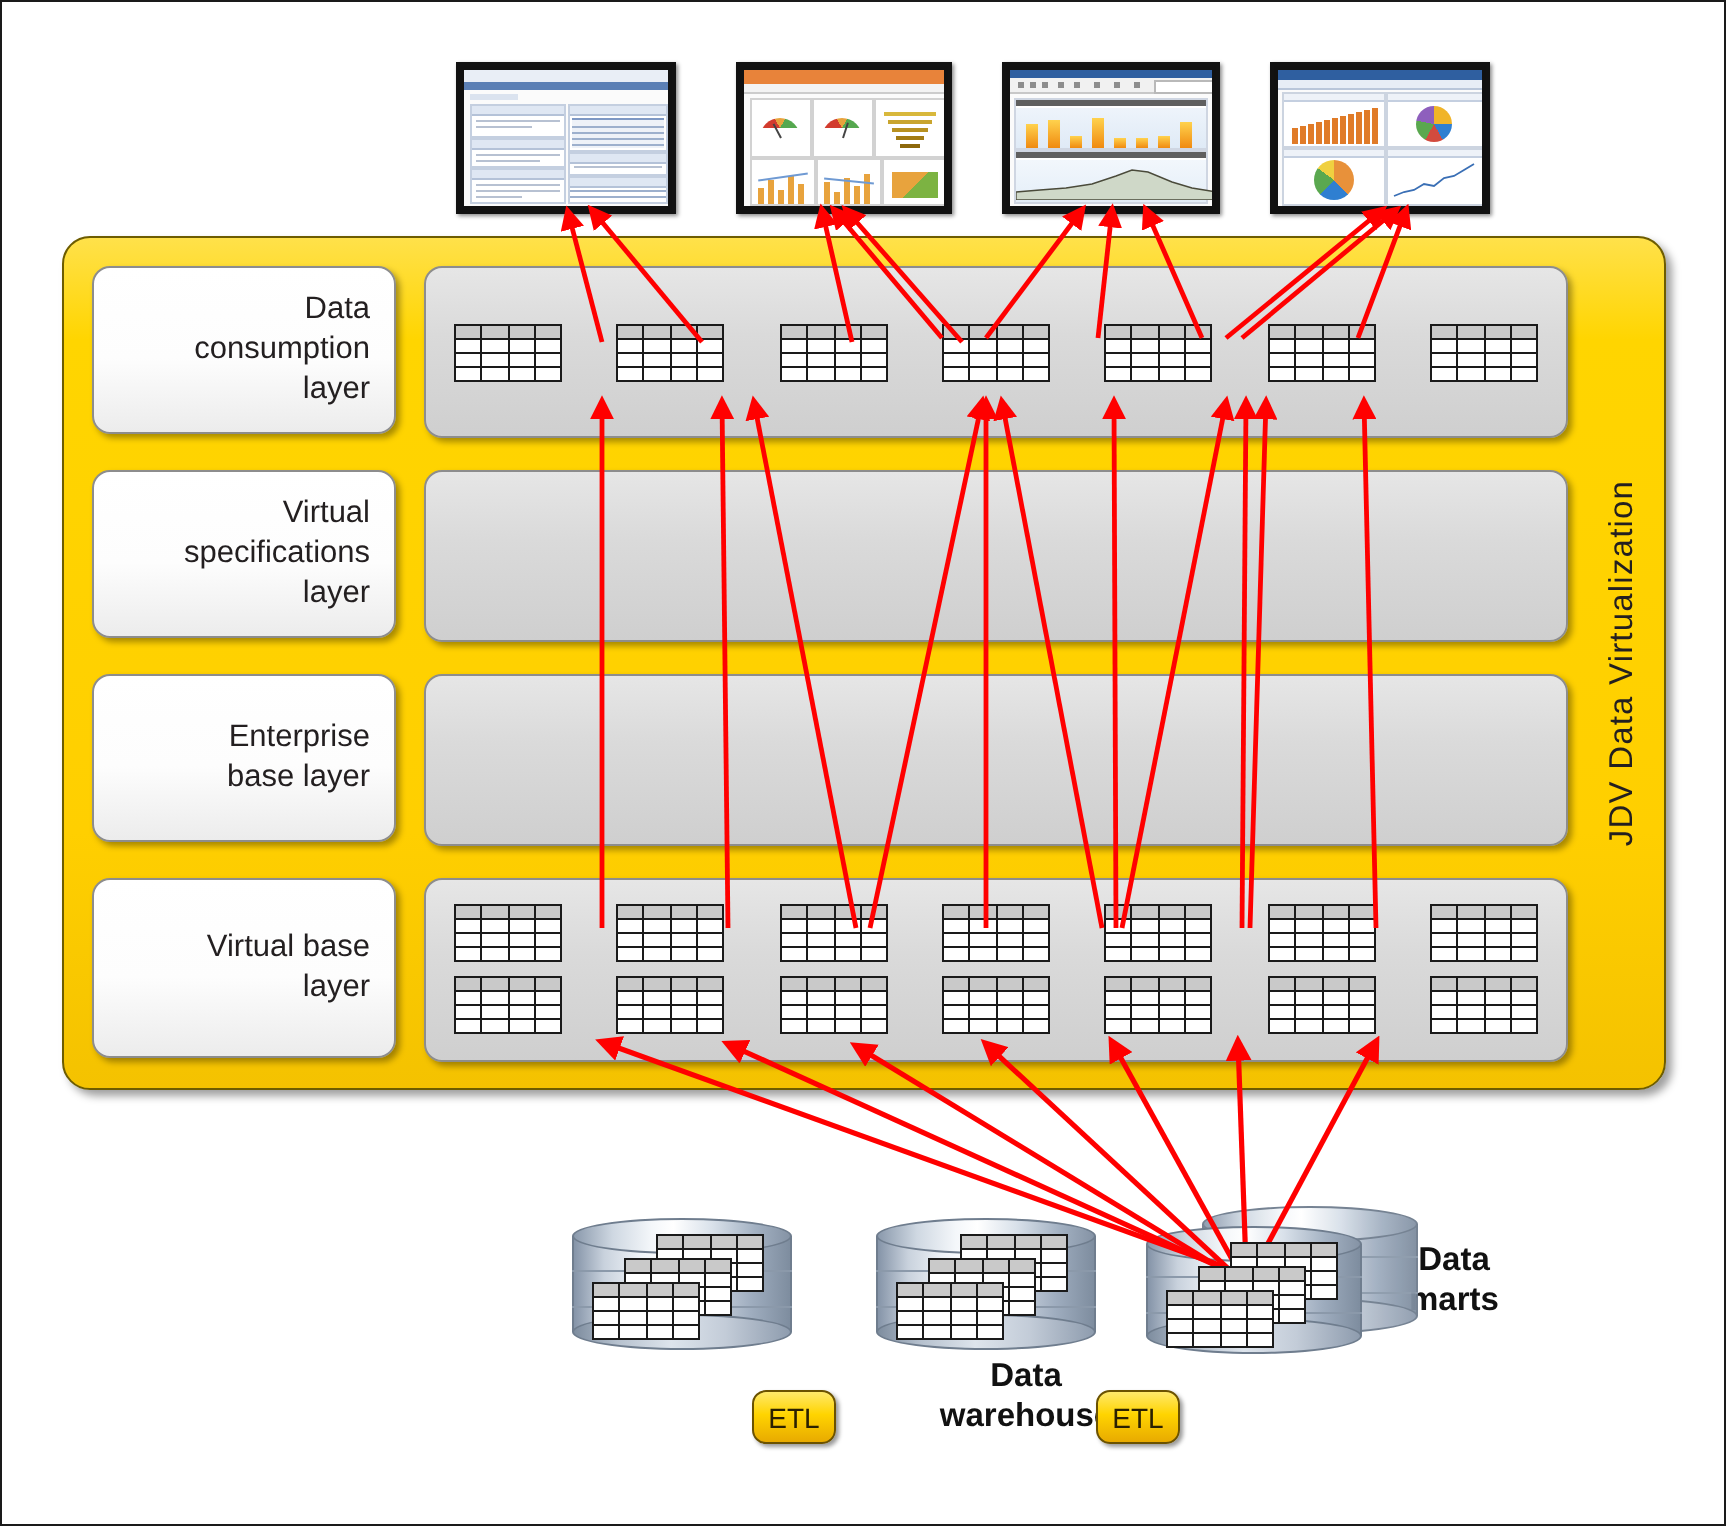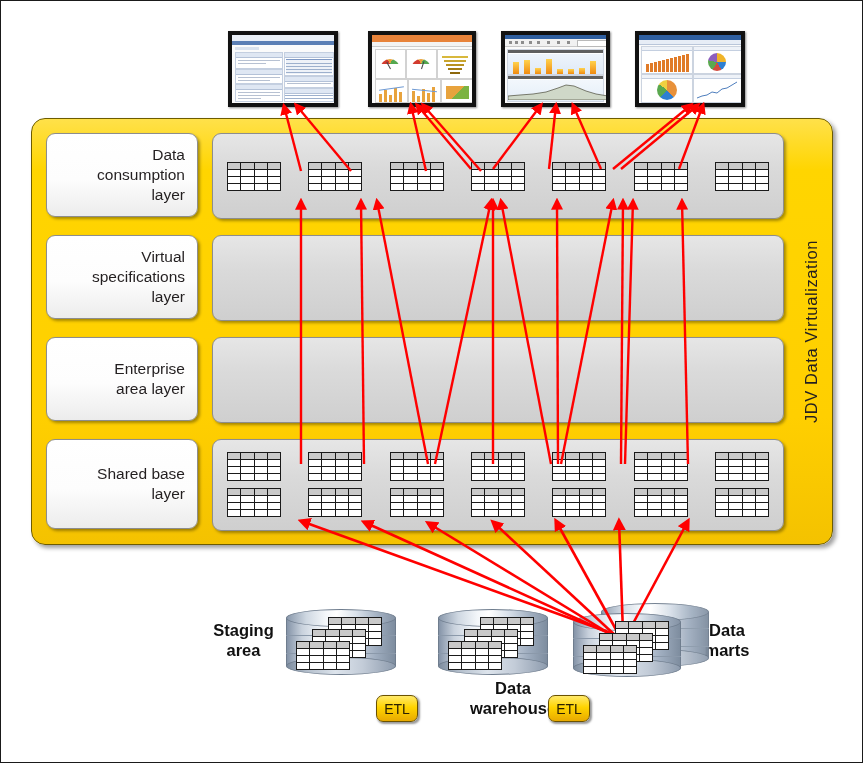--- a/index.html
+++ b/index.html
@@ -468,28 +468,28 @@
         <span style="white-space:pre-line;">Virtual
 specifications
 layer</span>
       </div>
       <div class="layer-body"></div>
     </div>
 
     <div class="layer" style="top:218px;">
       <div class="layer-name">
         <span style="white-space:pre-line;">Enterprise
-area layer</span>
+base layer</span>
       </div>
       <div class="layer-body"></div>
     </div>
 
     <div class="layer" style="top:320px;height:90px;">
       <div class="layer-name">
-        <span style="white-space:pre-line;">Shared base
+        <span style="white-space:pre-line;">Virtual base
 layer</span>
       </div>
       <div class="layer-body" id="body-virtualbase">
           <div class="tbl" style="width: 54px; height: 29px; left: 14px; top: 12px;">
             <div class="r h">
               <div class="c"></div>
               <div class="c"></div>
               <div class="c"></div>
               <div class="c"></div>
             </div>
@@ -847,22 +847,20 @@
               <div class="c"></div>
               <div class="c"></div>
               <div class="c"></div>
               <div class="c"></div>
             </div>
           </div>
         </div>
     </div>
   </div>
 
-  <div class="src-label" style="left:205px;top:620px;width:75px;white-space:pre-line;">Staging
-area</div>
   <div class="cyl" style="left:285px;top:608px;width:110px;height:66px;">
     <div class="body"></div>
     <div class="band" style="top:26px;"></div>
       <div class="band" style="top:44px;"></div>
     <div class="bot"></div>
       <div class="top"></div>
   <div class="tbl" style="width: 54px; height: 29px; left: 42px; top: 8px; z-index: 5;">
         <div class="r h">
           <div class="c"></div>
           <div class="c"></div>

